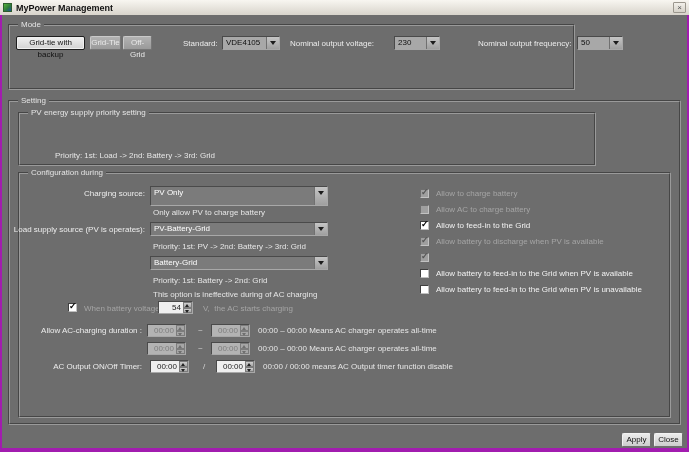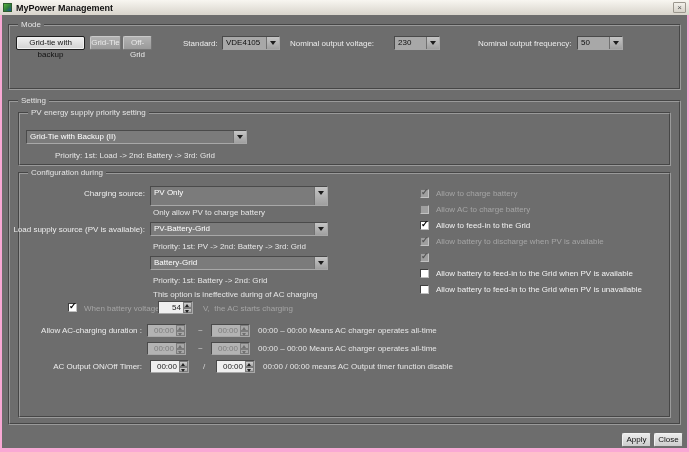--- a/index.html
+++ b/index.html
@@ -1,17 +1,17 @@
 <!DOCTYPE html>
 <html><head>
 <meta charset="utf-8">
 <style>
   html,body{margin:0;padding:0;background:#444;}
   *{box-sizing:border-box;font-family:"Liberation Sans",sans-serif;}
-  .window{position:relative;width:689px;height:452px;background:#f9a8d4;overflow:hidden;}
+  .window{position:relative;width:689px;height:452px;background:#a21caf;overflow:hidden;}
   .titlebar{position:absolute;left:0;top:0;width:689px;height:15px;
     background:linear-gradient(#f8f6f1,#d8d4cb);display:flex;align-items:center;padding:0 3px;}
   .app-icon{width:9px;height:9px;margin-right:4px;border:1px solid #2e5e2e;
     background:linear-gradient(135deg,#58b13c 0%,#2f7d3a 55%,#1b4fa0 100%);}
   .title-text{font-size:9px;font-weight:bold;color:#111;flex:1;white-space:nowrap;}
   .title-close{width:13px;height:11px;background:linear-gradient(#f2f0ea,#d6d2c9);
     border:1px solid #9a968d;border-radius:1px;font-size:8px;line-height:9px;text-align:center;color:#555;}
   .content{position:absolute;left:2px;top:15px;width:685px;height:433px;background:#6d6d6d;}
   .abs{position:absolute;}
   .gb{position:absolute;border:2px groove #9a9a9a;}
@@ -65,21 +65,21 @@
 <div class="window">
 
   <div class="titlebar">
     <span class="app-icon"></span>
     <span class="title-text">MyPower Management</span>
     <span class="title-close">×</span>
   </div>
 
   <div class="content">
 
-    <div class="gb" style="left:6px;top:9px;width:673px;height:66px;">
+    <div class="gb" style="left:6px;top:9px;width:567px;height:66px;">
       <span class="gb-label">Mode</span>
     </div>
     <div class="abs btn btn-default" style="left:14px;top:21px;width:69px;height:14px;">Grid-tie with backup</div>
     <div class="abs btn btn-dim" style="left:88px;top:21px;width:31px;height:14px;">Grid-Tie</div>
     <div class="abs btn btn-dim" style="left:121px;top:21px;width:29px;height:14px;">Off-Grid</div>
 
     <span class="abs lbl" style="left:181px;top:24px;">Standard:</span>
     <div class="abs combo combo-light" style="left:220px;top:21px;width:58px;height:14px;">
       <span class="combo-val">VDE4105</span>
       <span class="combo-btn"></span>
@@ -94,41 +94,37 @@
     <span class="abs lbl" style="left:476px;top:24px;">Nominal output frequency:</span>
     <div class="abs combo combo-light" style="left:575px;top:21px;width:46px;height:14px;">
       <span class="combo-val">50</span>
       <span class="combo-btn"></span>
     </div>
 
     <div class="gb" style="left:6px;top:85px;width:673px;height:325px;">
       <span class="gb-label">Setting</span>
     </div>
 
-    <div class="gb" style="left:16px;top:97px;width:653px;height:54px;">
+    <div class="gb" style="left:16px;top:97px;width:578px;height:54px;">
       <span class="gb-label">PV energy supply priority setting</span>
-    </div>
-    <div class="abs combo combo-dark" style="left:24px;top:115px;width:221px;height:14px;">
-      <span class="combo-val">Grid-Tie with Backup (II)</span>
-      <span class="combo-btn"></span>
     </div>
     <span class="abs hint" style="left:24px;top:136px;margin-left:29px;">Priority: 1st: Load -&gt; 2nd: Battery -&gt; 3rd: Grid</span>
 
     <div class="gb" style="left:16px;top:157px;width:653px;height:246px;">
       <span class="gb-label">Configuration during</span>
     </div>
 
     <div class="abs lbl rlabel" style="left:6px;top:174px;width:137px;">Charging source:</div>
     <div class="abs combo combo-dark" style="left:148px;top:171px;width:178px;height:20px;">
       <span class="combo-val">PV Only</span>
       <span class="combo-btn"></span>
     </div>
     <span class="abs hint" style="left:151px;top:193px;">Only allow PV to charge battery</span>
 
-    <div class="abs lbl rlabel" style="left:6px;top:210px;width:137px;">Load supply source (PV is available):</div>
+    <div class="abs lbl rlabel" style="left:6px;top:210px;width:137px;">Load supply source (PV is operates):</div>
     <div class="abs combo combo-dark" style="left:148px;top:207px;width:178px;height:14px;">
       <span class="combo-val">PV-Battery-Grid</span>
       <span class="combo-btn"></span>
     </div>
     <span class="abs hint" style="left:151px;top:227px;">Priority: 1st: PV -&gt; 2nd: Battery -&gt; 3rd: Grid</span>
 
     <div class="abs combo combo-dark" style="left:148px;top:241px;width:178px;height:14px;">
       <span class="combo-val">Battery-Grid</span>
       <span class="combo-btn"></span>
     </div>

